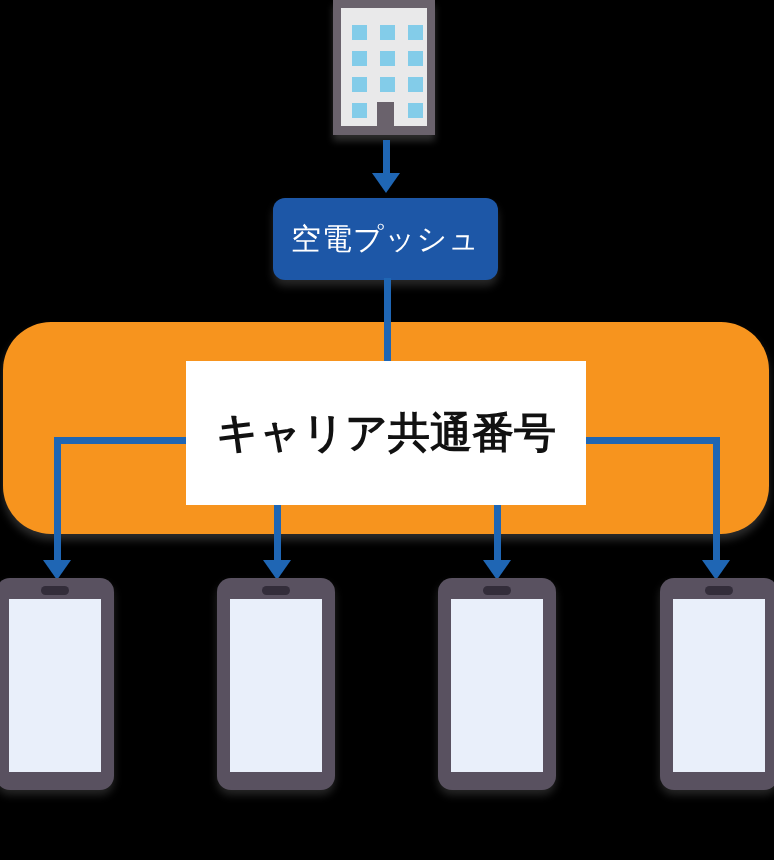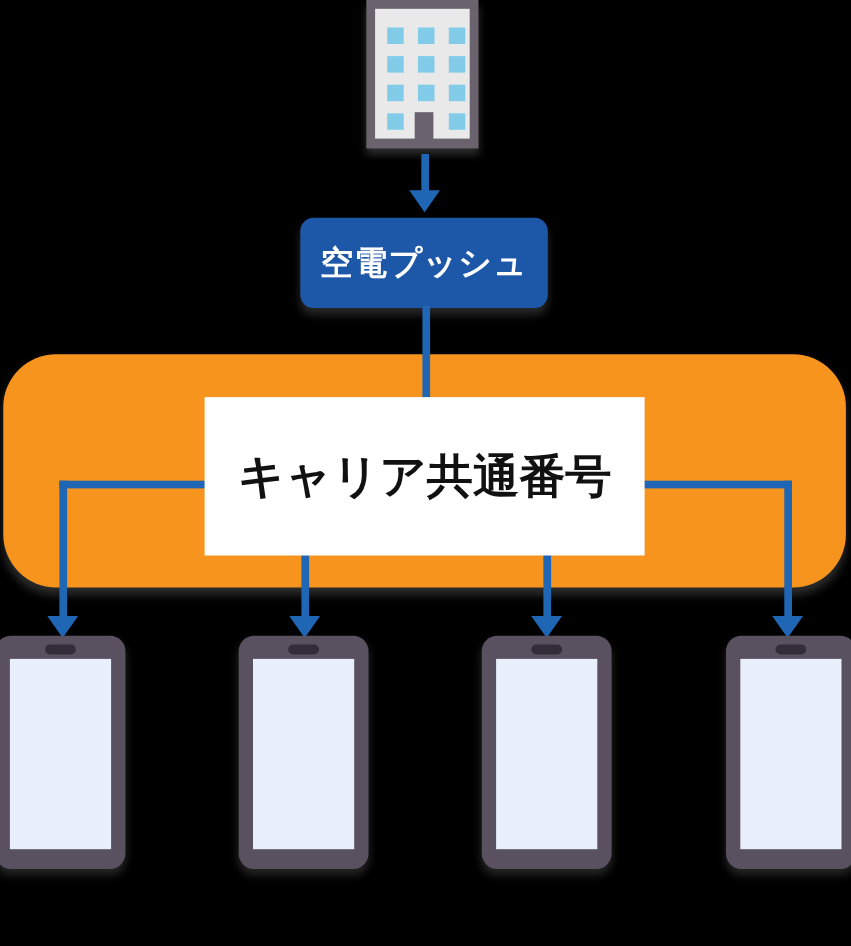--- a/index.html
+++ b/index.html
@@ -61,21 +61,21 @@
     border-top: 20px solid var(--arrow-blue);
   }
 
   
   .push-node {
     left: 273px; top: 198px; width: 225px; height: 82px;
     background: var(--blue-node);
     border-radius: 12px;
     display: flex; align-items: center; justify-content: center;
     color: var(--text-light);
-    font-size: 30px; font-weight: 700; letter-spacing: 1px;
+    font-size: 30px; font-weight: 400; letter-spacing: 1px;
     box-shadow: 0 6px 8px rgba(120,120,120,0.32);
   }
   .orange-panel {
     left: 3px; top: 322px; width: 766px; height: 212px;
     background: var(--orange-panel);
     border-radius: 48px;
     box-shadow: 0 6px 9px rgba(130,130,130,0.35);
   }
   .carrier-box {
     left: 186px; top: 361px; width: 400px; height: 144px;

